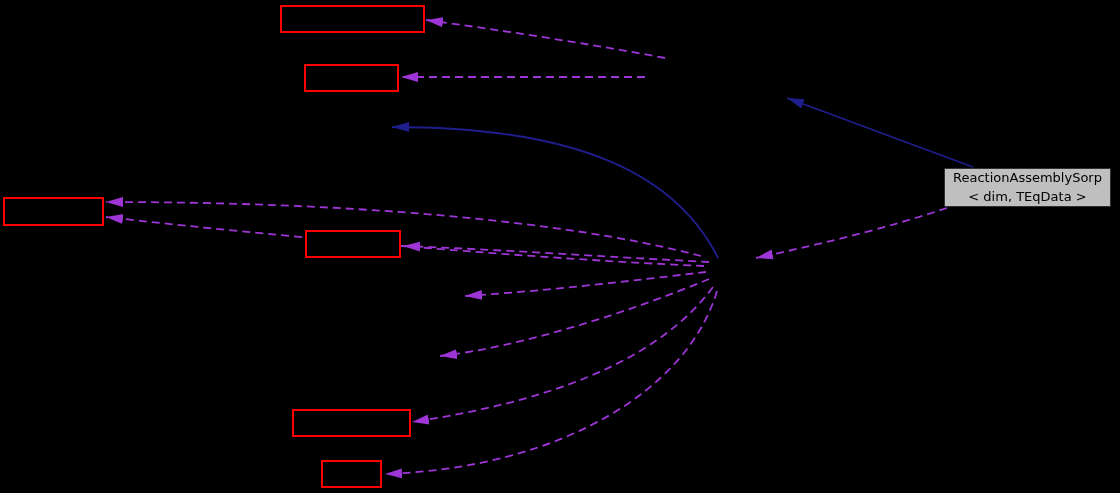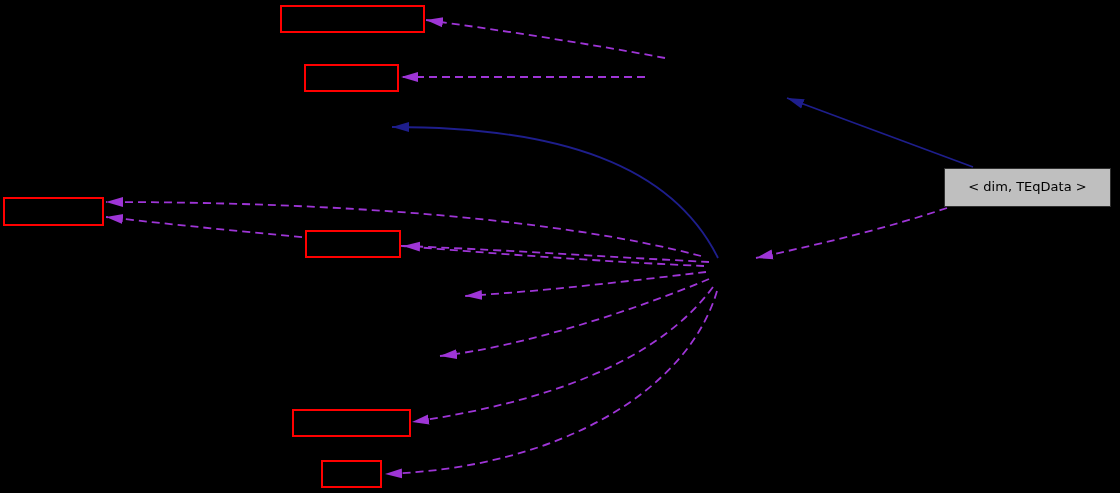--- a/index.html
+++ b/index.html
@@ -56,15 +56,16 @@
       <rect class="tnode" x="281" y="6" width="143" height="26"></rect>
       <rect class="tnode" x="305" y="65" width="93" height="26"></rect>
       <rect class="tnode" x="4" y="198" width="99" height="27"></rect>
       <rect class="tnode" x="306" y="231" width="94" height="26"></rect>
       <rect class="tnode" x="293" y="410" width="117" height="26"></rect>
       <rect class="tnode" x="322" y="461" width="59" height="26"></rect>
     </g>
   </svg>
 
   <div class="current-node">
+    <span>ReactionAssemblySorp</span>
     <span>&lt; dim, TEqData &gt;</span>
   </div>
 </div>
 
 </body></html>

